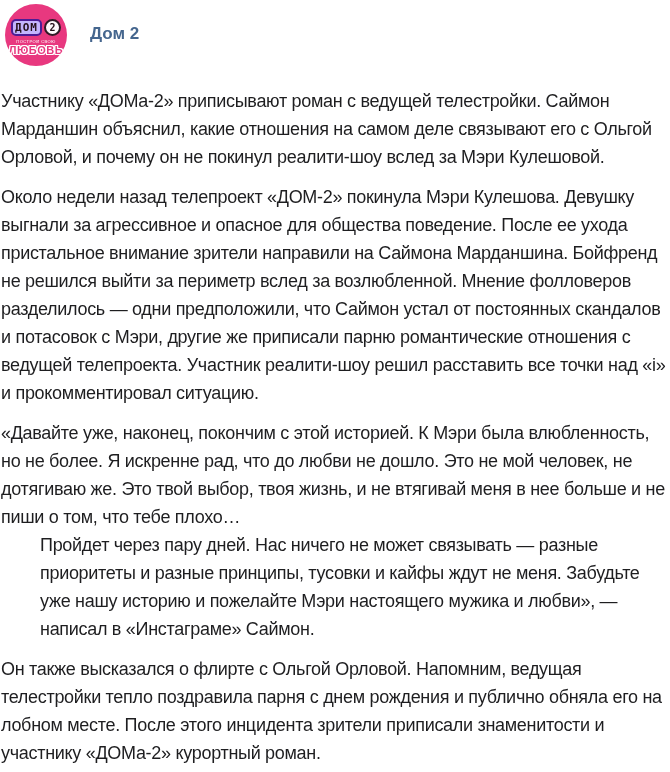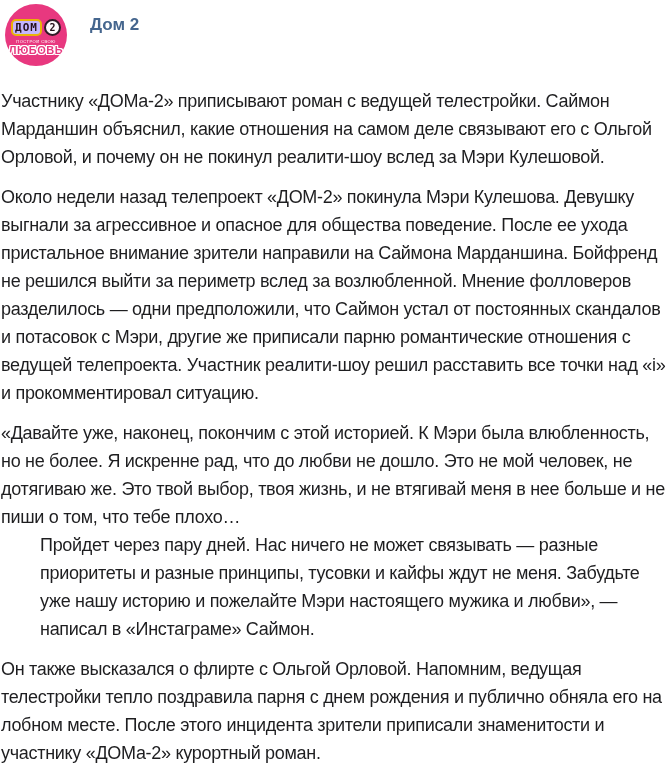--- a/index.html
+++ b/index.html
@@ -30,21 +30,21 @@
     flex-direction: column;
     align-items: center;
     justify-content: center;
     flex: 0 0 auto;
     cursor: pointer;
     overflow: hidden;
   }
   .logo-row { display: flex; align-items: center; gap: 2px; margin-top: 4px; }
   .dom-box {
     background: #c4b5fd;
-    border: 2px solid #eab308;
+    border: 2px solid #4c1d95;
     border-radius: 5px;
     font-family: "DejaVu Sans Mono", monospace;
     font-weight: 700;
     font-size: 11px;
     line-height: 13px;
     letter-spacing: 1px;
     color: #241019;
     padding: 0 2px;
   }
   .two-badge {
@@ -72,21 +72,21 @@
     color: #e8387f;
     text-shadow: -1px -1px 0 #fff, 1px -1px 0 #fff, -1px 1px 0 #fff, 1px 1px 0 #fff,
                  -1px 0 0 #fff, 1px 0 0 #fff, 0 -1px 0 #fff, 0 1px 0 #fff;
   }
   .community-link {
     color: #45668e;
     font-weight: 700;
     font-size: 17px;
     line-height: 20px;
     text-decoration: none;
-    margin-top: 11px;
+    margin-top: 20px;
     display: inline-block;
   }
 
   
   article { margin-top: 19px; }
   article p {
     font-size: 18px;
     line-height: 28px;
     letter-spacing: -0.3px;
     margin: 12px 0 0 0;

